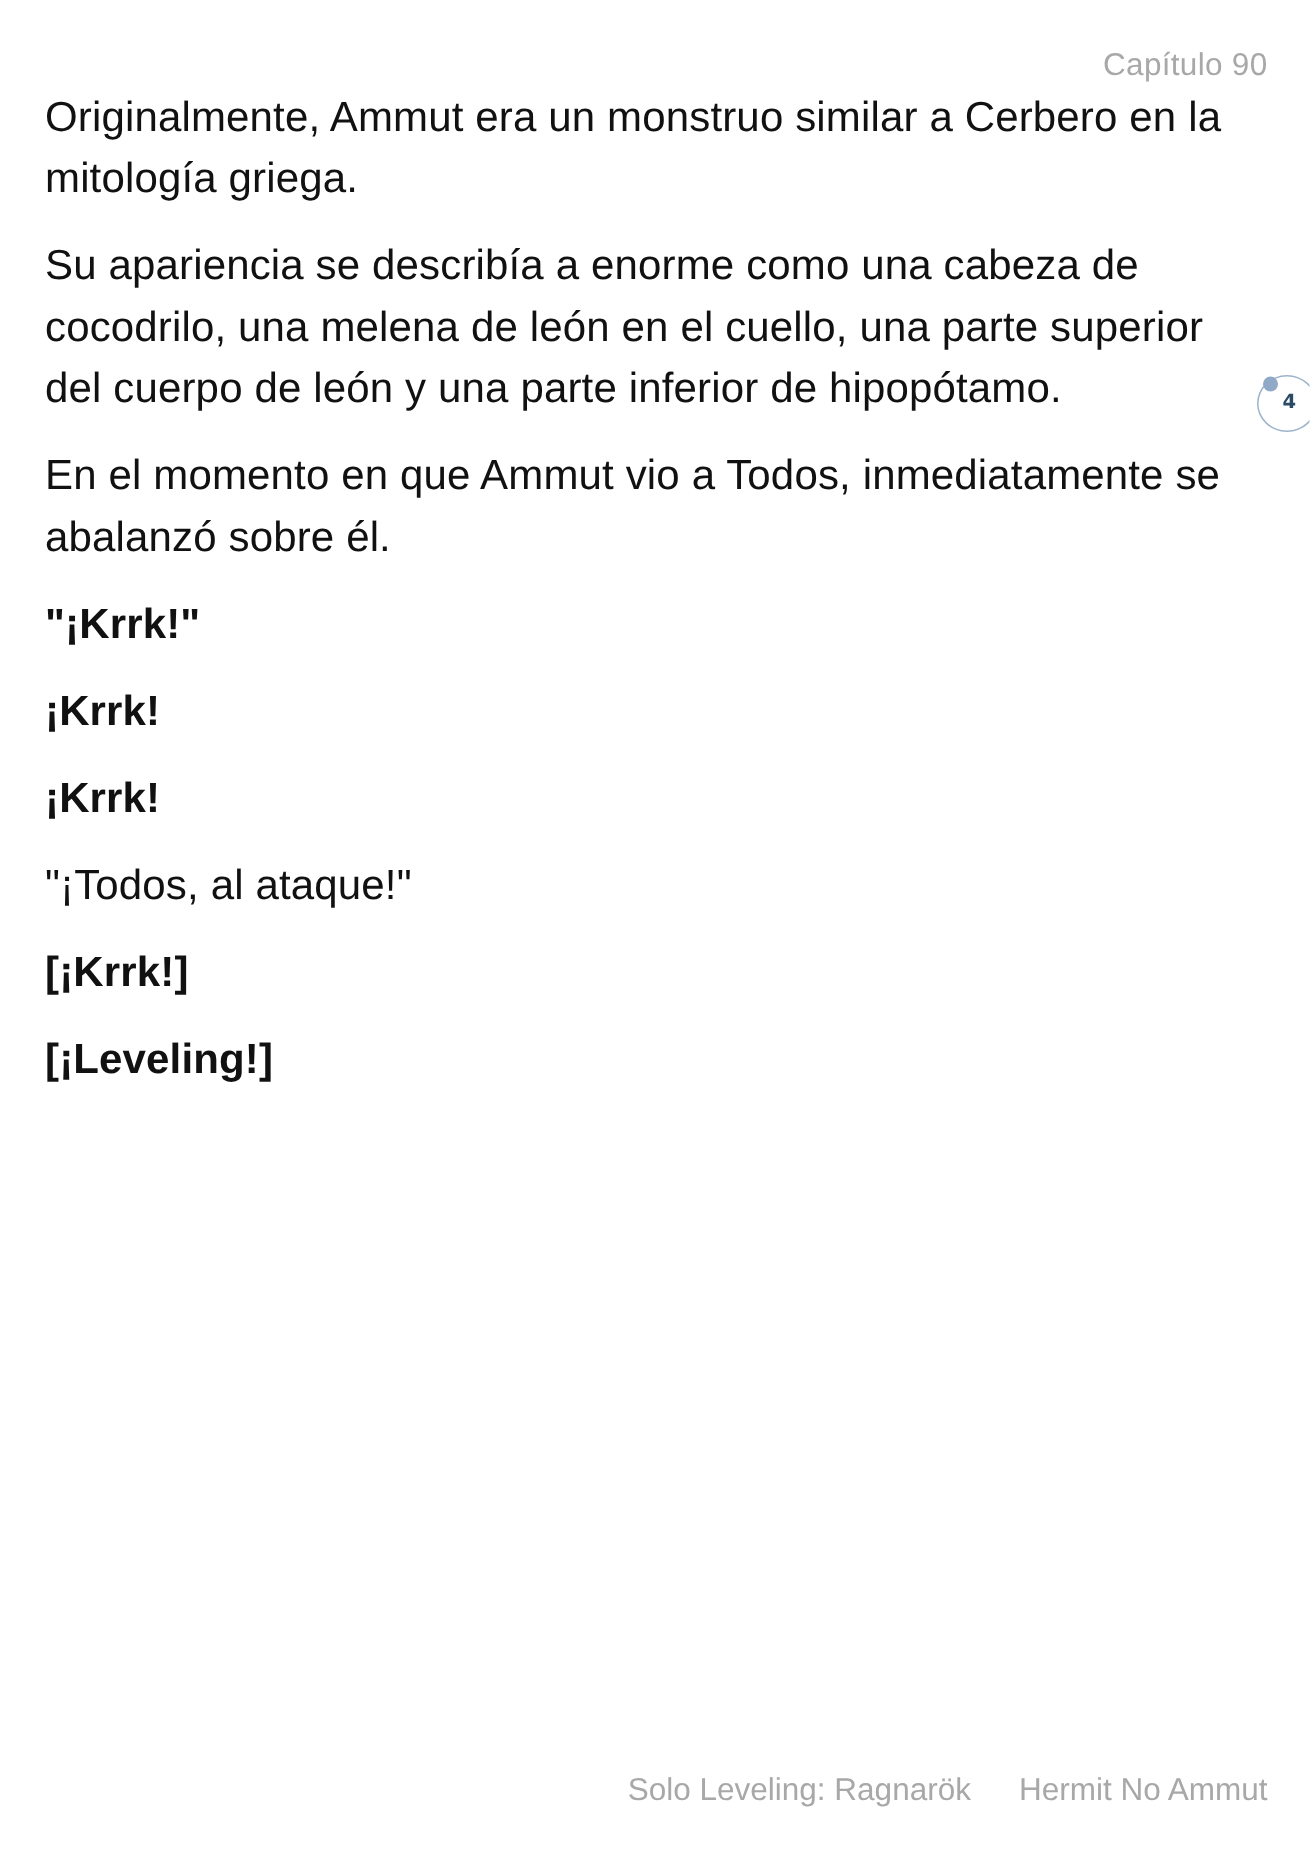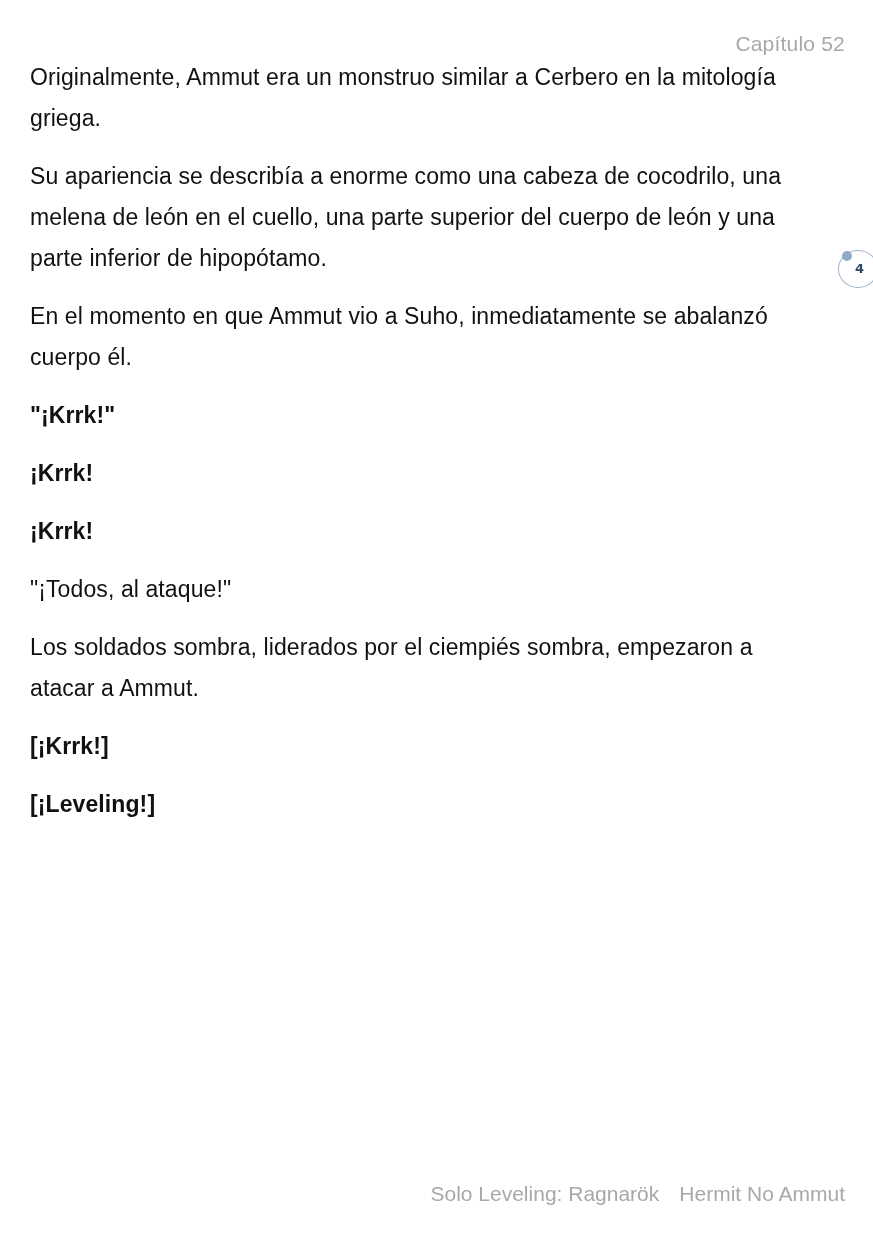--- a/index.html
+++ b/index.html
@@ -23,21 +23,21 @@
       color: #a8a8a8;
       letter-spacing: 0.2px;
     }
     .content {
       position: absolute;
       top: 57px;
       left: 30px;
       width: 800px;
     }
     .para {
-      font-size: 23px;
+      font-size: 28px;
       line-height: 41px;
       margin: 0 12px 17px 0;
       letter-spacing: 0.1px;
     }
     .para.bold {
       font-weight: bold;
     }
     .progress-badge {
       position: absolute;
       left: 838px;
@@ -67,37 +67,36 @@
       background: #8fa9c6;
       border-radius: 50%;
     }
     .footer {
       position: absolute;
       top: 1182px;
       right: 28px;
       font-size: 21px;
       color: #a8a8a8;
       display: flex;
-      gap: 20px;
+      gap: 32px;
     }
   </style>
 </head>
 <body>
 
-<div class="chapter-header">Capítulo 52</div>
+<div class="chapter-header">Capítulo 90</div>
 
 <div class="content">
   <p class="para">Originalmente, Ammut era un monstruo similar a Cerbero en la mitología griega.</p>
   <p class="para">Su apariencia se describía a enorme como una cabeza de cocodrilo, una melena de león en el cuello, una parte superior del cuerpo de león y una parte inferior de hipopótamo.</p>
-  <p class="para">En el momento en que Ammut vio a Suho, inmediatamente se abalanzó cuerpo él.</p>
+  <p class="para">En el momento en que Ammut vio a Todos, inmediatamente se abalanzó sobre él.</p>
   <p class="para bold">"¡Krrk!"</p>
   <p class="para bold">¡Krrk!</p>
   <p class="para bold">¡Krrk!</p>
   <p class="para">"¡Todos, al ataque!"</p>
-  <p class="para">Los soldados sombra, liderados por el ciempiés sombra, empezaron a atacar a Ammut.</p>
   <p class="para bold">[¡Krrk!]</p>
   <p class="para bold">[¡Leveling!]</p>
 </div>
 
 <div class="progress-badge">
   <span class="dot"></span>
   <span class="num">4</span>
 </div>
 
 <div class="footer">

